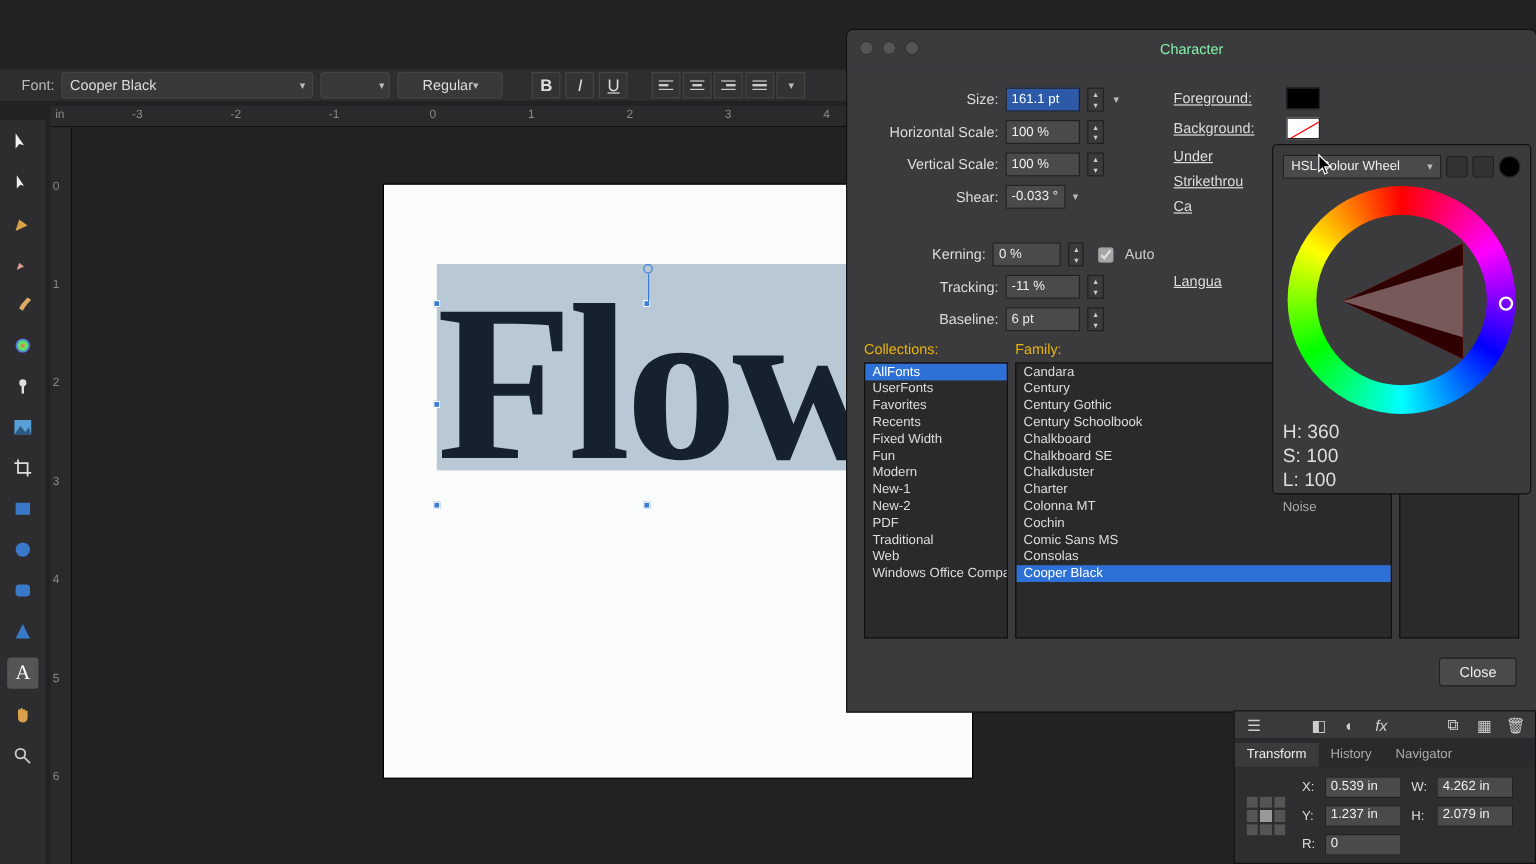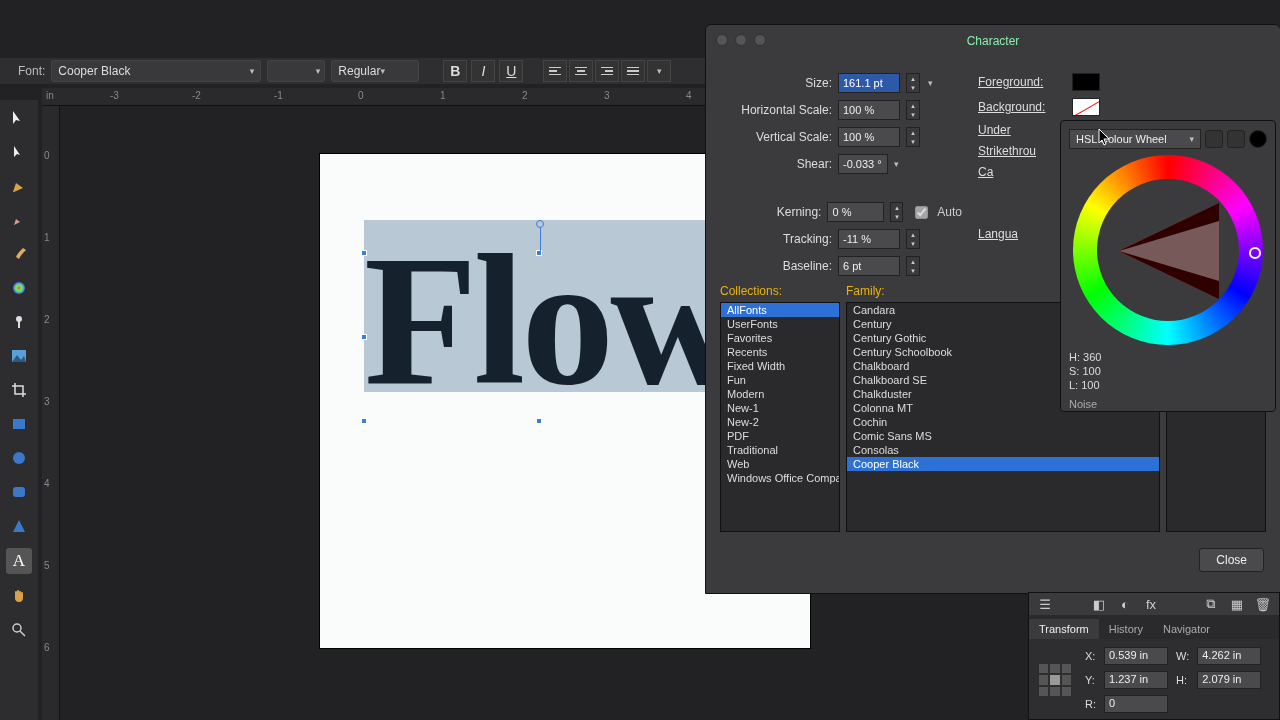--- a/index.html
+++ b/index.html
@@ -1,21 +1,21 @@
 <!DOCTYPE html>
 <html><head>
 <meta charset="utf-8">
 <style>
   html,body{margin:0;padding:0;width:1280px;height:720px;overflow:hidden;background:#222225;font-family:-apple-system,Helvetica,Arial,sans-serif;font-size:12px;color:#ccc;}
   *{box-sizing:border-box;}
   .toolbar{position:absolute;left:0;top:58px;right:0;height:26px;background:#2e2e31;display:flex;align-items:center;padding-left:18px;gap:6px;}
   .toolbar .label{color:#bbb;}
   .toolbar .font-select{width:210px;height:22px;background:#39393c;color:#ddd;border:1px solid #444;border-radius:3px;padding:2px 6px;display:flex;align-items:center;justify-content:space-between;}
   .toolbar .small-select{width:58px;height:22px;background:#39393c;border:1px solid #444;border-radius:3px;display:flex;align-items:center;justify-content:flex-end;padding-right:4px;}
-  .toolbar .weight-select{width:88px;height:22px;background:#39393c;color:#ddd;border:1px solid #444;border-radius:3px;padding:2px 6px;display:flex;align-items:center;justify-content:flex-start;}
+  .toolbar .weight-select{width:88px;height:22px;background:#39393c;color:#ddd;border:1px solid #444;border-radius:3px;padding:2px 6px;display:flex;align-items:center;justify-content:center;}
   .caret{font-size:9px;color:#bbb;}
   .bi{display:flex;gap:4px;margin-left:18px;}
   .bi-btn{width:24px;height:22px;border:1px solid #444;background:#333;display:flex;align-items:center;justify-content:center;font-size:14px;color:#ddd;}
   .align-group{display:flex;gap:2px;margin-left:14px;}
   .align-btn{width:24px;height:22px;background:#333;border:1px solid #444;display:flex;align-items:center;justify-content:center;}
   .align-lines{display:flex;flex-direction:column;gap:2px;}
   .aln{height:1.5px;background:#ccc;}
   .ruler-h{position:absolute;left:42px;top:88px;right:0;height:18px;background:#2a2a2d;border-bottom:1px solid #111;}
   .ruler-h .unit{position:absolute;left:4px;top:2px;color:#888;font-size:10px;}
   .ruler-h .tick{position:absolute;top:2px;color:#888;font-size:10px;}
@@ -62,21 +62,21 @@
   .cp-head{display:flex;align-items:center;gap:4px;margin-bottom:6px;}
   .cp-select{flex:1;height:20px;background:#4a4a4d;border:1px solid #222;color:#eee;padding:2px 6px;display:flex;align-items:center;justify-content:space-between;font-size:11px;}
   .cp-icon{width:18px;height:18px;background:#333;border-radius:3px;border:1px solid #222;}
   .wheel-wrap{position:relative;width:190px;height:190px;margin:0 auto;}
   .wheel{width:190px;height:190px;border-radius:50%;background:conic-gradient(from 0deg,red,magenta,blue,cyan,lime,yellow,red);}
   .wheel-inner{position:absolute;left:24px;top:24px;width:142px;height:142px;border-radius:50%;background:#3b3b3e;}
   .tri{position:absolute;left:46px;top:48px;width:0;height:0;border-top:48px solid transparent;border-bottom:48px solid transparent;border-right:100px solid #ff0000;filter:brightness(.9);}
   .tri2{position:absolute;left:46px;top:48px;width:0;height:0;border-top:48px solid transparent;border-bottom:48px solid transparent;border-right:100px solid rgba(0,0,0,.8);mix-blend-mode:multiply;}
   .tri3{position:absolute;left:46px;top:66px;width:0;height:0;border-top:30px solid transparent;border-bottom:30px solid transparent;border-right:100px solid rgba(255,255,255,.35);}
   .ring-mark{position:absolute;right:2px;top:92px;width:12px;height:12px;border:2px solid #fff;border-radius:50%;}
-  .hsl{margin-top:6px;color:#ddd;font-size:11px;line-height:1.25;}
+  .hsl{margin-top:6px;color:#ddd;font-size:16px;line-height:1.25;}
   .noise{margin-top:6px;color:#aaa;font-size:11px;}
   
   .bot-panel{position:absolute;left:1028px;top:592px;width:252px;height:128px;background:#2e2e31;border:1px solid #111;}
   .bot-tools{height:22px;background:#3a3a3d;display:flex;align-items:center;gap:10px;padding:0 8px;}
   .bot-tools .ic{width:16px;height:16px;display:flex;align-items:center;justify-content:center;color:#ccc;font-size:13px;}
   .tabs{height:24px;background:#2a2a2d;display:flex;align-items:flex-end;}
   .tab{padding:4px 10px;font-size:11px;color:#aaa;}
   .tab.active{background:#3b3b3e;color:#eee;}
   .xform{padding:8px 10px;display:flex;gap:14px;align-items:center;}
   .anchor{width:32px;height:32px;display:grid;grid-template-columns:repeat(3,1fr);grid-template-rows:repeat(3,1fr);gap:2px;}
@@ -393,20 +393,21 @@
     <div style="display:flex;flex-direction:column;flex:1">
       <span class="list-head">Family:</span>
       <div class="listbox col2" id="fam-list">
           <div class="li">Candara</div>
           <div class="li">Century</div>
           <div class="li">Century Gothic</div>
           <div class="li">Century Schoolbook</div>
           <div class="li">Chalkboard</div>
           <div class="li">Chalkboard SE</div>
           <div class="li">Chalkduster</div>
+          <div class="li">Charter</div>
           <div class="li">Colonna MT</div>
           <div class="li">Cochin</div>
           <div class="li">Comic Sans MS</div>
           <div class="li">Consolas</div>
           <div class="li sel">Cooper Black</div>
         </div>
     </div>
     <div style="display:flex;flex-direction:column">
       <span class="list-head">&nbsp;</span>
       <div class="listbox col3"></div>
@@ -442,21 +443,21 @@
   </div>
   <div class="noise">Noise</div>
 </div>
 
 <div class="bot-panel">
   <div class="bot-tools">
     <span class="ic">☰</span>
     <span style="flex:1"></span>
     <span class="ic">◧</span>
     <span class="ic">◐</span>
-    <span class="ic" style="">fx</span>
+    <span class="ic" style="font-style:italic">fx</span>
     <span style="width:24px"></span>
     <span class="ic">⧉</span>
     <span class="ic">▦</span>
     <span class="ic">🗑</span>
   </div>
   <div class="tabs">
     <div class="tab active">Transform</div>
     <div class="tab">History</div>
     <div class="tab">Navigator</div>
   </div>

